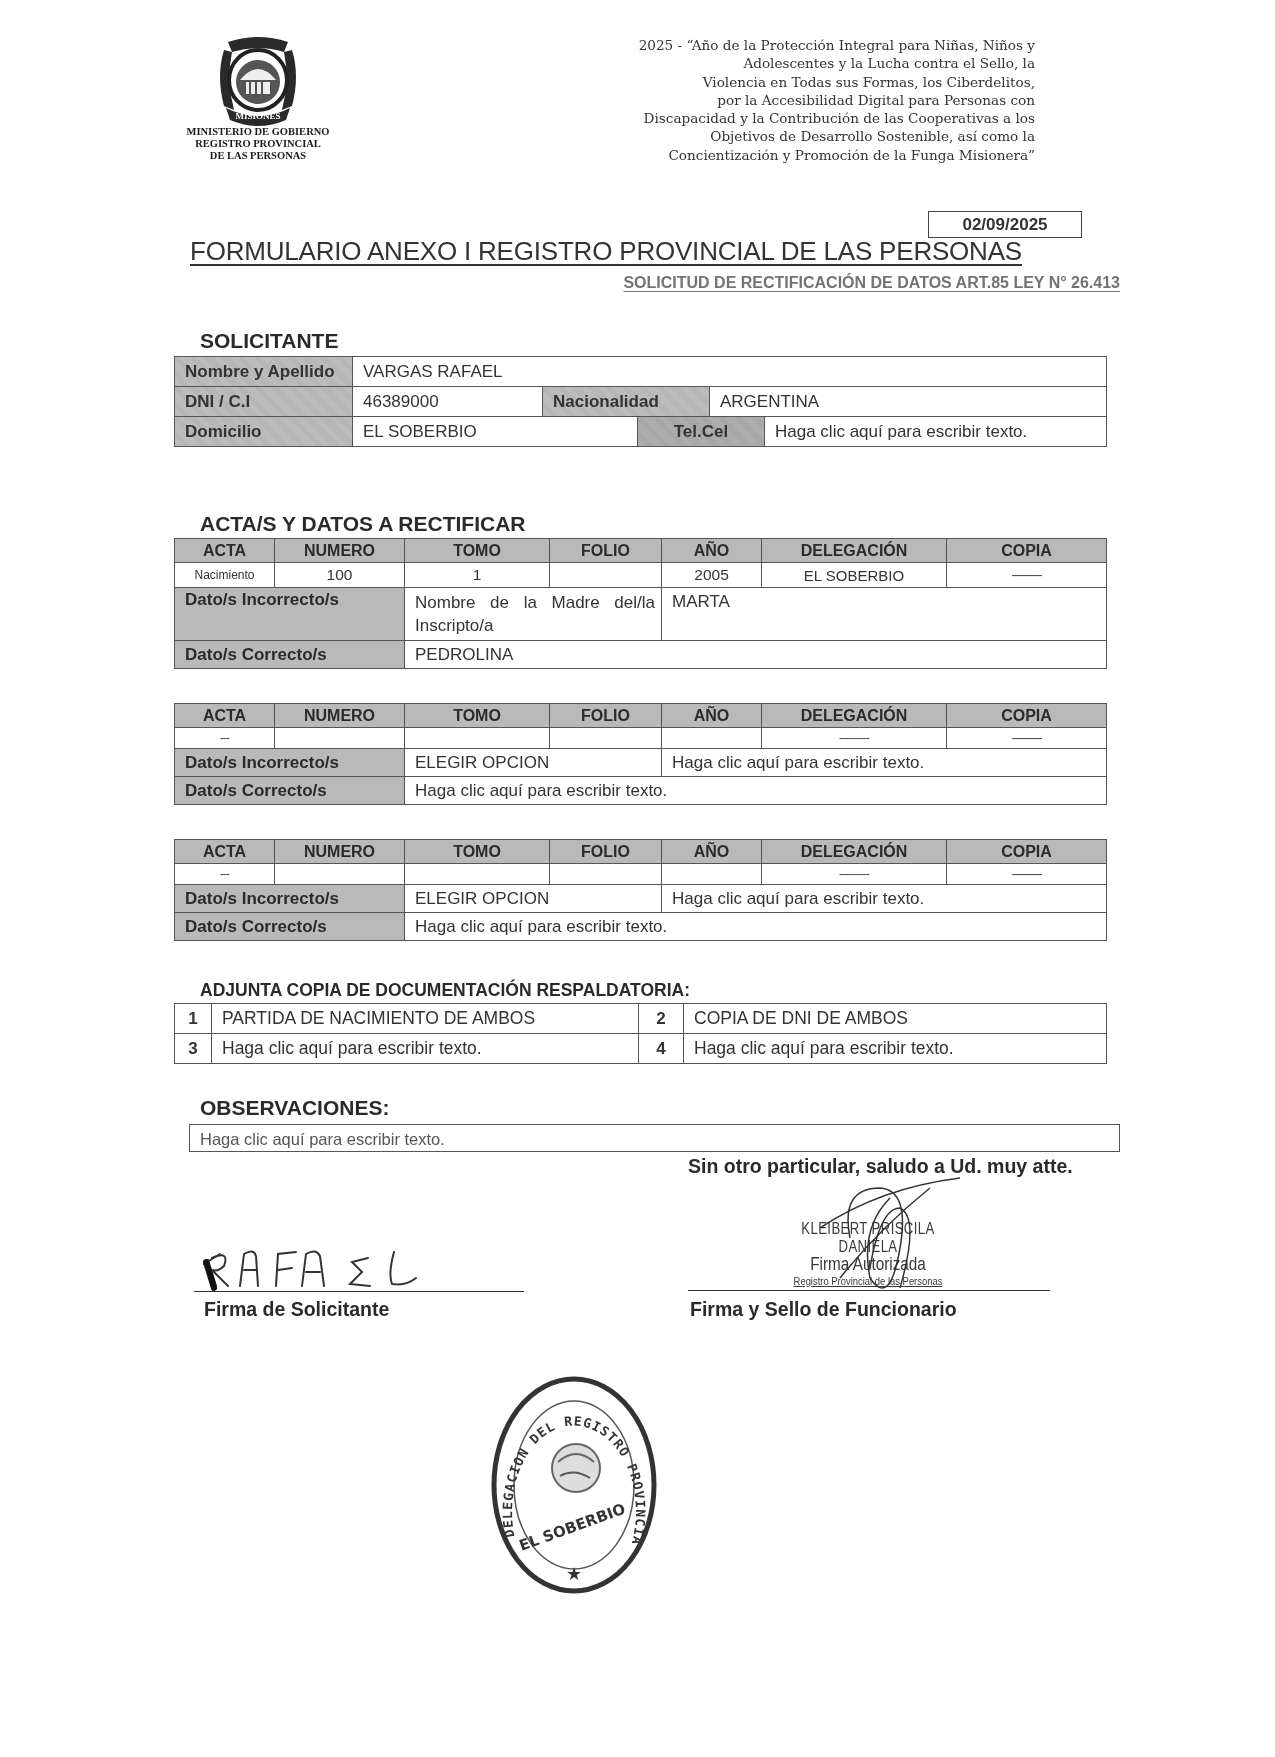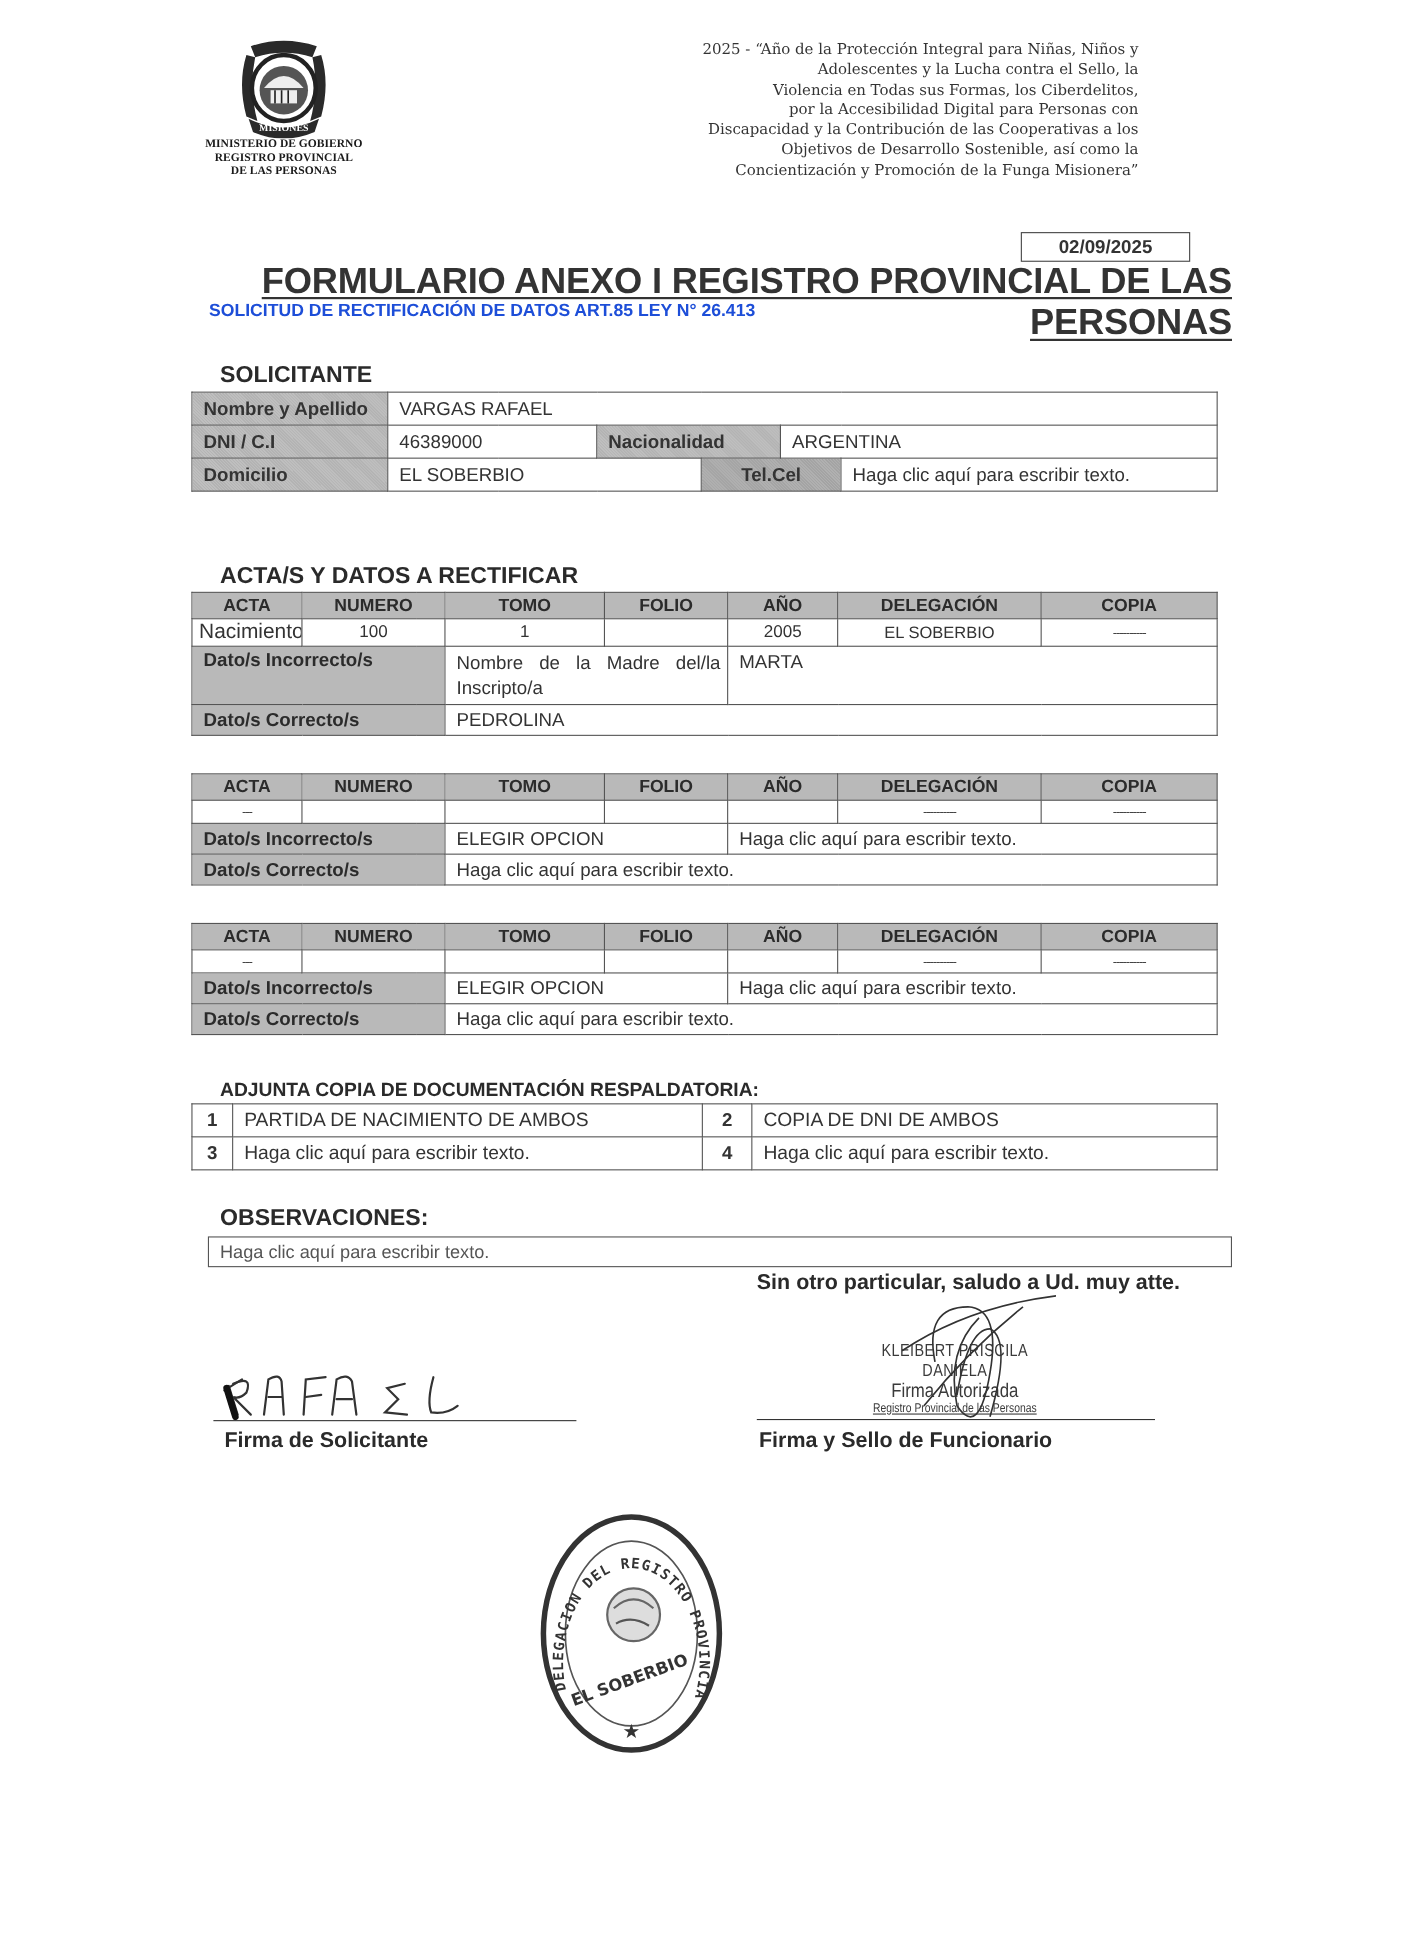--- a/index.html
+++ b/index.html
@@ -6,37 +6,37 @@
   body { width: 1275px; height: 1757px; position: relative; overflow: hidden; color: #222; font-family: "Liberation Sans", sans-serif; }
 
   .logo-block { position: absolute; left: 168px; top: 36px; width: 180px; text-align: center; }
   .seal-logo { width: 96px; height: 90px; margin: 0 auto; position: relative; }
   .logo-text { font-family: "Liberation Serif", serif; font-weight: bold; font-size: 10.5px; line-height: 12px; color: #1a1a1a; }
 
   .header-quote { position: absolute; left: 560px; top: 36px; width: 475px; text-align: right; font-family: "DejaVu Serif", serif; font-size: 13.6px; line-height: 18.3px; color: #333; }
 
   .date-box { position: absolute; left: 928px; top: 211px; width: 152px; height: 25px; border: 1.5px solid #444; font-weight: bold; font-size: 17px; text-align: center; line-height: 25px; color: #333; }
 
-  .main-title { position: absolute; left: 190px; top: 236px; width: 930px; text-align: right; font-weight: bold; font-size: 33px; color: #333; text-decoration: underline; text-underline-offset: 4px; text-decoration-thickness: 2px; letter-spacing: -0.2px; }
-  .sub-title { position: absolute; left: 190px; top: 274px; width: 930px; text-align: left; font-weight: bold; font-size: 16px; color: #1d4ed8; text-underline-offset: 3px; }
+  .main-title { position: absolute; left: 190px; top: 236px; width: 930px; text-align: left; font-weight: normal; font-size: 26px; color: #333; text-decoration: underline; text-underline-offset: 4px; text-decoration-thickness: 2px; letter-spacing: -0.2px; }
+  .sub-title { position: absolute; left: 190px; top: 274px; width: 930px; text-align: right; font-weight: bold; font-size: 16px; color: #737373; text-decoration: underline; text-underline-offset: 3px; }
 
   .section-heading { position: absolute; left: 200px; font-weight: bold; font-size: 21px; color: #2a2a2a; }
   .section-heading.sm { font-size: 17.5px; }
 
   table.form { position: absolute; left: 174px; border-collapse: collapse; table-layout: fixed; }
   table.form td { border: 1.3px solid #555; padding: 0 10px; height: 27px; font-size: 17px; color: #333; vertical-align: middle; overflow: hidden; white-space: nowrap; }
   td.lbl { background: #b9b9b9; background-image: repeating-linear-gradient(45deg, rgba(255,255,255,0.10) 0 1px, rgba(0,0,0,0.04) 1px 2px); font-weight: bold; font-size: 16px; color: #2b2b2b; padding-left: 10px; }
   td.lbl.dark { background-color: #a9a9a9; }
   td.val { font-family: "Liberation Sans", sans-serif; font-size: 17px; color: #333; }
   td.ph { color: #555; font-size: 17px; }
 
   table.acta td { height: 24px; padding: 0 6px; font-size: 14px; }
   table.acta td.hdr { background: #b9b9b9; font-weight: bold; text-align: center; font-size: 16px; color: #2b2b2b; height: 23px; }
   table.acta td.cell { text-align: center; font-size: 15.5px; }
-  table.acta td.cell.small { font-size: 19px; }
+  table.acta td.cell.small { font-size: 12px; }
   table.acta td.dash { text-align: center; font-size: 12px; letter-spacing: -1px; color: #444; }
   table.acta td.dlbl { background: #b9b9b9; font-weight: bold; font-size: 17px; color: #2b2b2b; padding-left: 10px; }
   table.acta td.dval { font-size: 17px; padding-left: 10px; white-space: normal; line-height: 23px; }
   table.acta td.justify { text-align: justify; text-align-last: left; }
 
   table.docs td { height: 29px; font-size: 17.5px; }
   table.docs td.num { font-weight: bold; text-align: center; padding: 0; font-size: 17px; }
 
   .obs-box { position: absolute; left: 189px; top: 1124px; width: 931px; height: 28px; border: 1.3px solid #555; font-size: 16.5px; line-height: 28px; padding-left: 10px; box-sizing: border-box; color: #555; }
 

